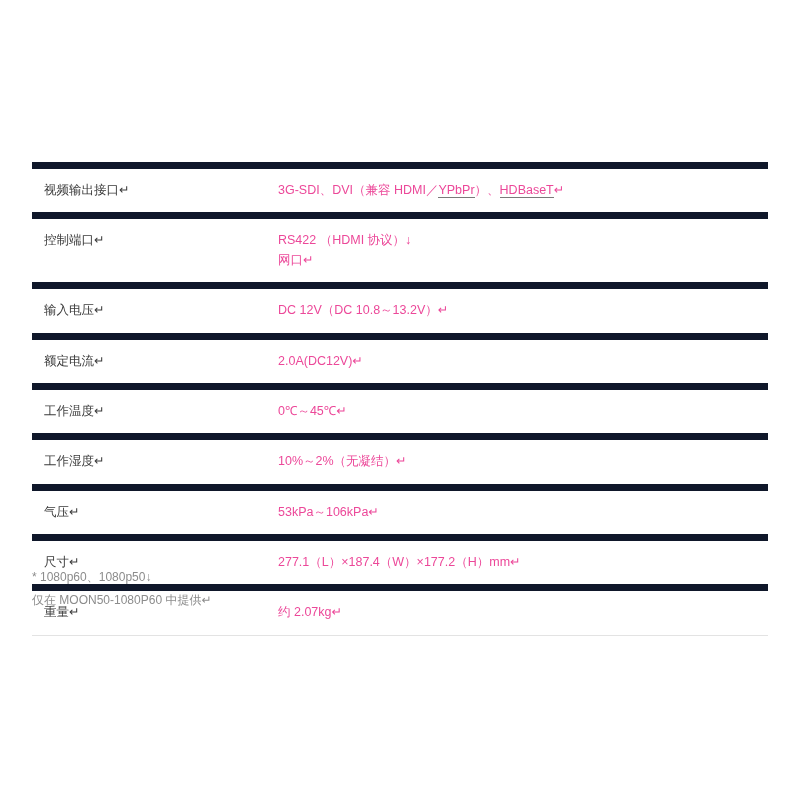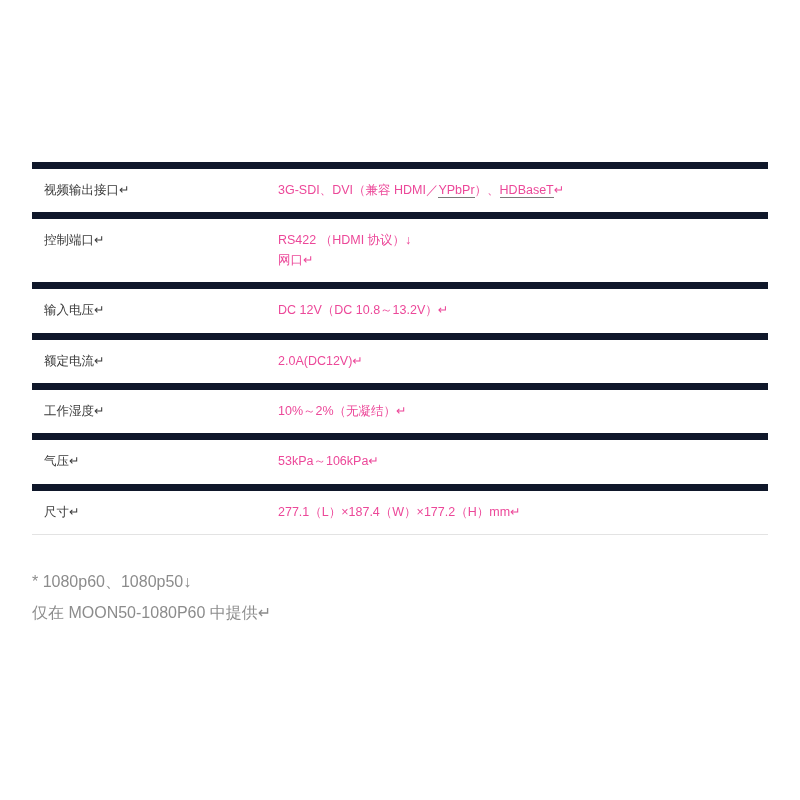--- a/index.html
+++ b/index.html
@@ -60,21 +60,21 @@
   }
   .underline-word {
     border-bottom: 1px solid #7a7a7a;
   }
   .footnote {
     position: absolute;
     left: 32px;
     top: 566px;
     width: 736px;
     color: #8c8c8c;
-    font-size: 16px;
+    font-size: 12px;
     line-height: 1.95;
   }
   .footnote .fn-line {
     display: block;
     white-space: nowrap;
   }
 </style>
 </head>
 <body>
 
@@ -102,37 +102,49 @@
               <span class="value-line"><span>DC 12V（DC 10.8～13.2V）↵</span></span>
             </td>
           </tr>
           <tr>
             <td class="label">额定电流↵</td>
             <td class="value">
               <span class="value-line"><span>2.0A(DC12V)↵</span></span>
             </td>
           </tr>
           <tr>
+            <td class="label">工作温度↵</td>
+            <td class="value">
+              <span class="value-line"><span>0℃～45℃↵</span></span>
+            </td>
+          </tr>
+          <tr>
             <td class="label">工作湿度↵</td>
             <td class="value">
               <span class="value-line"><span>10%～2%（无凝结）↵</span></span>
             </td>
           </tr>
           <tr>
             <td class="label">气压↵</td>
             <td class="value">
               <span class="value-line"><span>53kPa～106kPa↵</span></span>
             </td>
           </tr>
           <tr>
             <td class="label">尺寸↵</td>
             <td class="value">
               <span class="value-line"><span>277.1（L）×187.4（W）×177.2（H）mm↵</span></span>
             </td>
           </tr>
+          <tr>
+            <td class="label">重量↵</td>
+            <td class="value">
+              <span class="value-line"><span>约 2.07kg↵</span></span>
+            </td>
+          </tr>
         </tbody>
     </table>
   </div>
 
   <div class="footnote">
       <span class="fn-line">* 1080p60、1080p50↓</span>
       <span class="fn-line">仅在 MOON50-1080P60 中提供↵</span>
     </div>
 
 </div>

